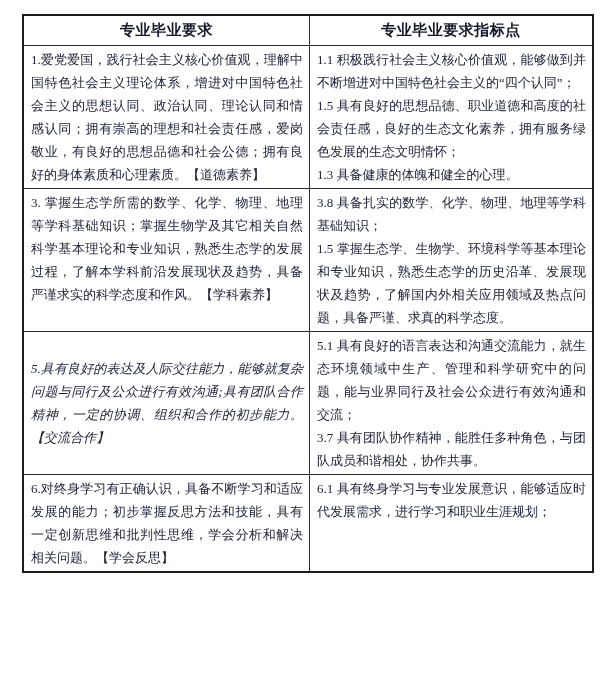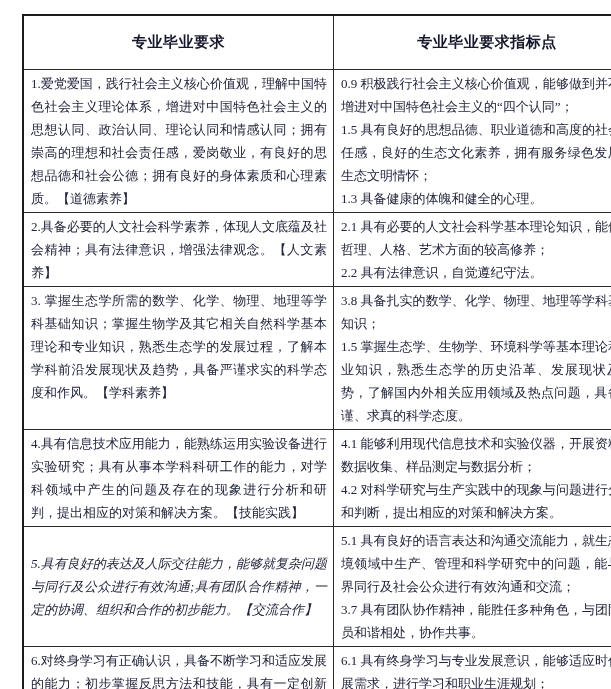--- a/index.html
+++ b/index.html
@@ -33,21 +33,21 @@
   th.col-ind { width: 282px; }
   th {
     height: 29px;
     font-family: "Liberation Sans", sans-serif;
     font-weight: bold;
     font-size: 15px;
     text-align: center;
     vertical-align: middle;
     color: #15182b;
     letter-spacing: 0.5px;
-    padding: 12px;
+    padding: 0;
   }
   td {
     vertical-align: top;
     padding: 2px 6px 2px 7px;
     font-size: 13px;
     line-height: 23px;
   }
   td p {
     margin: 0;
     text-align: justify;
@@ -70,50 +70,32 @@
       <th class="col-req">专业毕业要求</th>
       <th class="col-ind">专业毕业要求指标点</th>
     </tr>
   </thead>
   <tbody>
     <tr class="row-1">
       <td>
         <p>1.爱党爱国，践行社会主义核心价值观，理解中国特色社会主义理论体系，增进对中国特色社会主义的思想认同、政治认同、理论认同和情感认同；拥有崇高的理想和社会责任感，爱岗敬业，有良好的思想品德和社会公德；拥有良好的身体素质和心理素质。【道德素养】</p>
       </td>
       <td>
-        <p>0.9 积极践行社会主义核心价值观，能够做到并不断增进对中国特色社会主义的“四个认同”；</p>
+        <p>1.1 积极践行社会主义核心价值观，能够做到并不断增进对中国特色社会主义的“四个认同”；</p>
         <p>1.5 具有良好的思想品德、职业道德和高度的社会责任感，良好的生态文化素养，拥有服务绿色发展的生态文明情怀；</p>
         <p>1.3 具备健康的体魄和健全的心理。</p>
-      </td>
-    </tr>
-    <tr class="row-2">
-      <td>
-        <p>2.具备必要的人文社会科学素养，体现人文底蕴及社会精神；具有法律意识，增强法律观念。【人文素养】</p>
-      </td>
-      <td>
-        <p>2.1 具有必要的人文社会科学基本理论知识，能体现哲理、人格、艺术方面的较高修养；</p>
-        <p>2.2 具有法律意识，自觉遵纪守法。</p>
       </td>
     </tr>
     <tr class="row-3">
       <td>
         <p>3. 掌握生态学所需的数学、化学、物理、地理等学科基础知识；掌握生物学及其它相关自然科学基本理论和专业知识，熟悉生态学的发展过程，了解本学科前沿发展现状及趋势，具备严谨求实的科学态度和作风。【学科素养】</p>
       </td>
       <td>
         <p>3.8 具备扎实的数学、化学、物理、地理等学科基础知识；</p>
         <p>1.5 掌握生态学、生物学、环境科学等基本理论和专业知识，熟悉生态学的历史沿革、发展现状及趋势，了解国内外相关应用领域及热点问题，具备严谨、求真的科学态度。</p>
-      </td>
-    </tr>
-    <tr class="row-4">
-      <td>
-        <p>4.具有信息技术应用能力，能熟练运用实验设备进行实验研究；具有从事本学科科研工作的能力，对学科领域中产生的问题及存在的现象进行分析和研判，提出相应的对策和解决方案。【技能实践】</p>
-      </td>
-      <td>
-        <p>4.1 能够利用现代信息技术和实验仪器，开展资料与数据收集、样品测定与数据分析；</p>
-        <p>4.2 对科学研究与生产实践中的现象与问题进行分析和判断，提出相应的对策和解决方案。</p>
       </td>
     </tr>
     <tr class="row-5">
       <td class="v-middle">
         <p>5.具有良好的表达及人际交往能力，能够就复杂问题与同行及公众进行有效沟通;具有团队合作精神，一定的协调、组织和合作的初步能力。【交流合作】</p>
       </td>
       <td>
         <p>5.1 具有良好的语言表达和沟通交流能力，就生态环境领域中生产、管理和科学研究中的问题，能与业界同行及社会公众进行有效沟通和交流；</p>
         <p>3.7 具有团队协作精神，能胜任多种角色，与团队成员和谐相处，协作共事。</p>
       </td>

